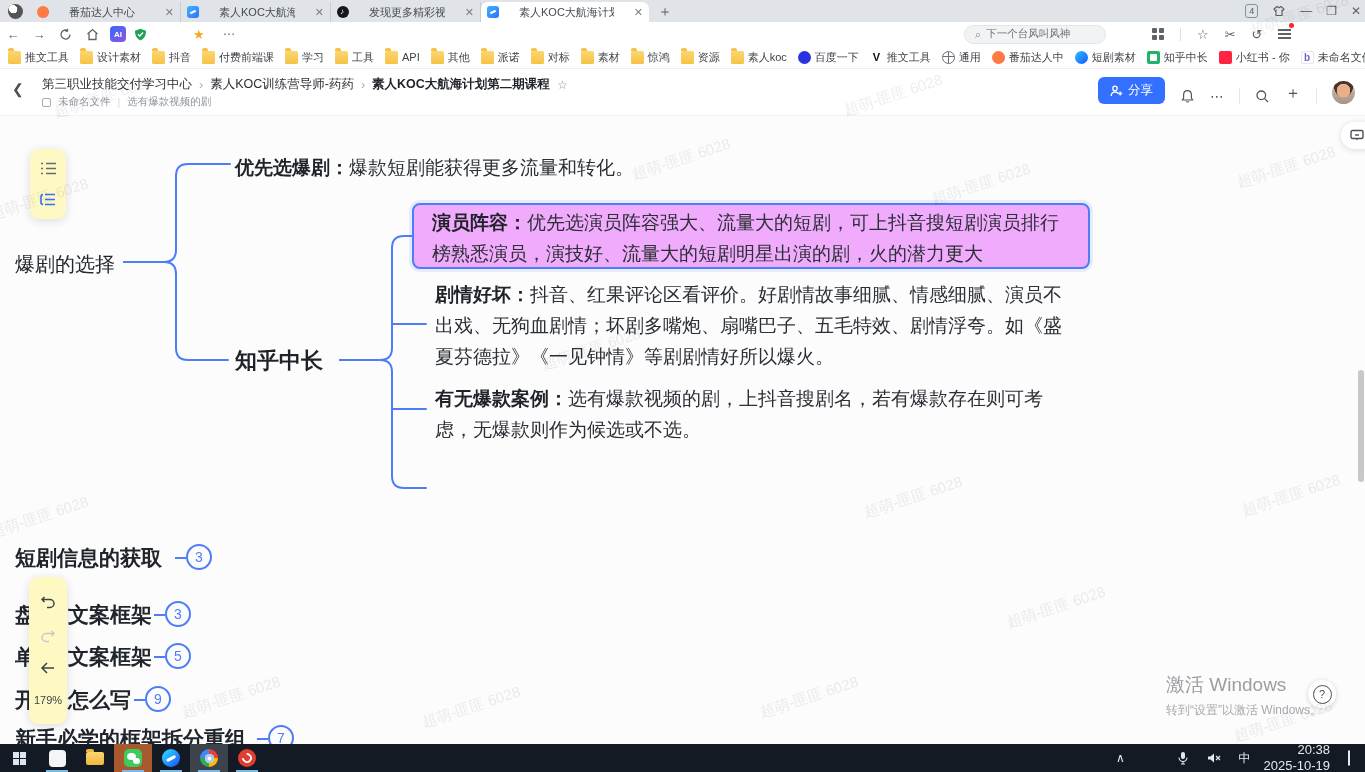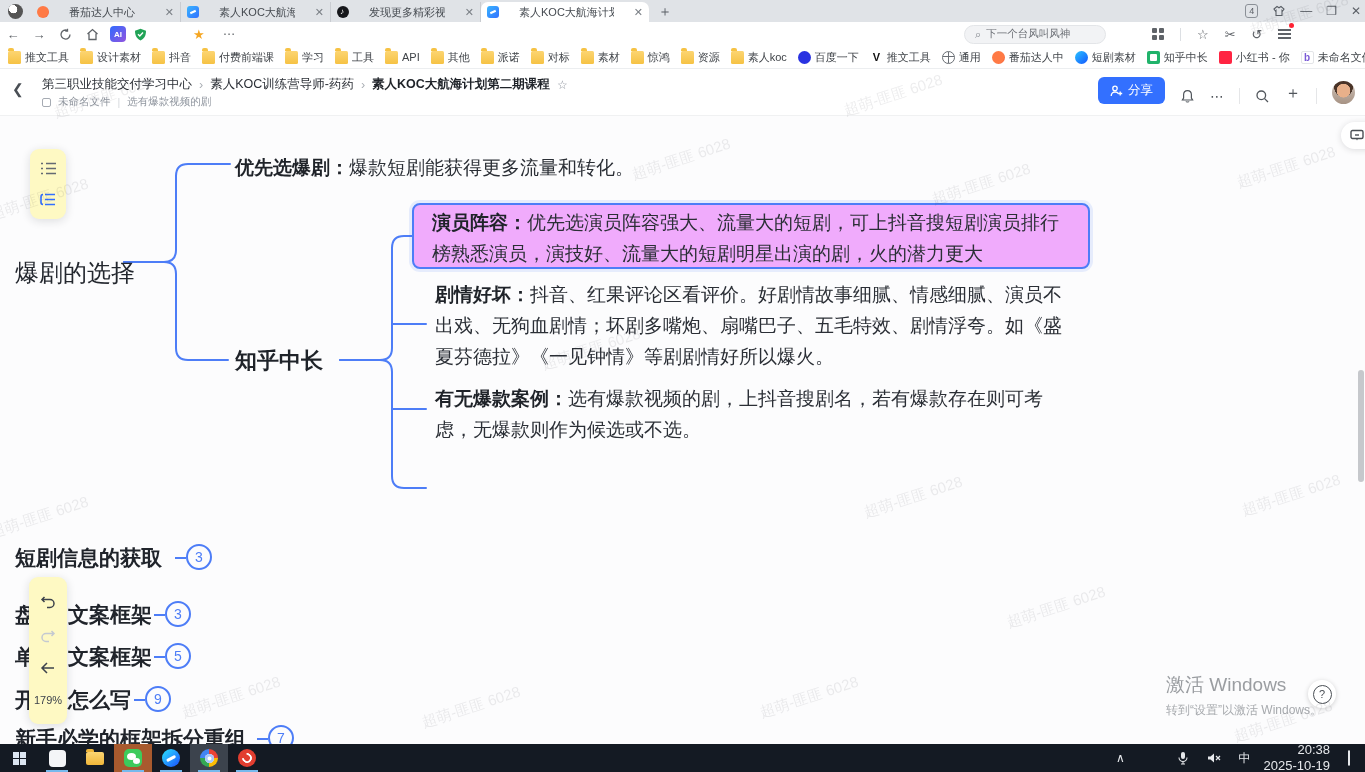--- a/index.html
+++ b/index.html
@@ -65,21 +65,21 @@
   .fssub{position:absolute;left:42px;top:26px;font-size:10.5px;color:#8f959e;display:flex;align-items:center;gap:7px}
   .spacebox{width:9px;height:9px;border:1.5px solid #a6abb3;border-radius:2px;box-sizing:border-box}
   .fssub .d{color:#d6d9dd}
   .fsright{position:absolute;right:10px;top:8px;display:flex;align-items:flex-end;gap:15px;color:#51565c}
   .sharebtn{background:#3370ff;color:#fff;font-size:12.5px;border-radius:6px;height:27px;display:flex;align-items:center;padding:0 12px;gap:5px}
   .fsdiv{width:1px;height:16px;background:#e5e6e8}
   .avatar{width:23px;height:23px;border-radius:50%;background:radial-gradient(circle at 50% 42%,#e8b08a 0 38%,transparent 40%),radial-gradient(circle at 50% 28%,#4a3428 0 45%,transparent 47%),linear-gradient(#cfc3ba,#a79384)}
   
   .canvas{flex:1;background:#fcfcfd;position:relative;overflow:hidden}
   .canvas svg.wires{position:absolute;inset:0;pointer-events:none}
-  .mroot{position:absolute;left:15px;top:141px;font-size:24px;color:#23272e;white-space:nowrap}
+  .mroot{position:absolute;left:15px;top:135px;font-size:20px;color:#23272e;white-space:nowrap}
   .mdim{position:absolute;left:235px;top:230px;font-size:22px;font-weight:700;color:#1f2329;white-space:nowrap}
   .mnode{position:absolute;font-size:19px;line-height:31px;color:#2b2f36}
   .mnode b{color:#1f2329}
   .mnode.one{white-space:nowrap}
   .mnode.sel{border:2px solid #4d7df7;border-radius:8px;background:#f0abfc;box-shadow:0 0 0 3px rgba(77,125,247,.12);padding:2px 18px;box-sizing:border-box}
   .croot{position:absolute;left:15px;font-size:21px;font-weight:700;color:#20242b;white-space:nowrap;height:28px}
   .croot .post{position:absolute;left:53px;top:0}
   .badge{position:absolute;top:0;width:26px;height:26px;border:2px solid #4d7df7;border-radius:50%;box-sizing:border-box;color:#4d7df7;font-size:14px;font-weight:400;display:flex;align-items:center;justify-content:center;background:#fcfcfd}
   .badge::before{content:"";position:absolute;left:-13px;top:50%;width:11px;height:2px;background:#4d7df7}
   .fcard{position:absolute;background:#fef9c3;border-radius:9px;box-shadow:0 2px 10px rgba(31,35,41,.14);z-index:6}

